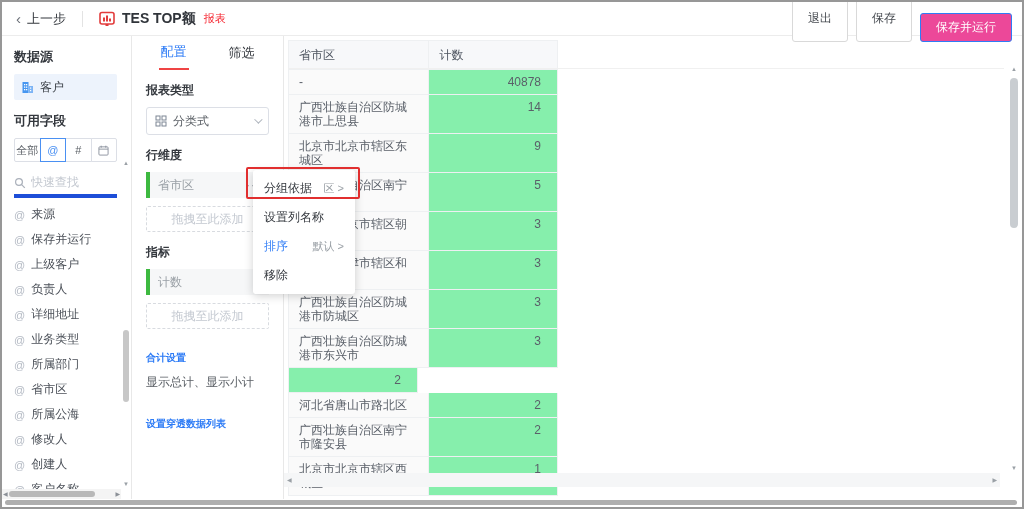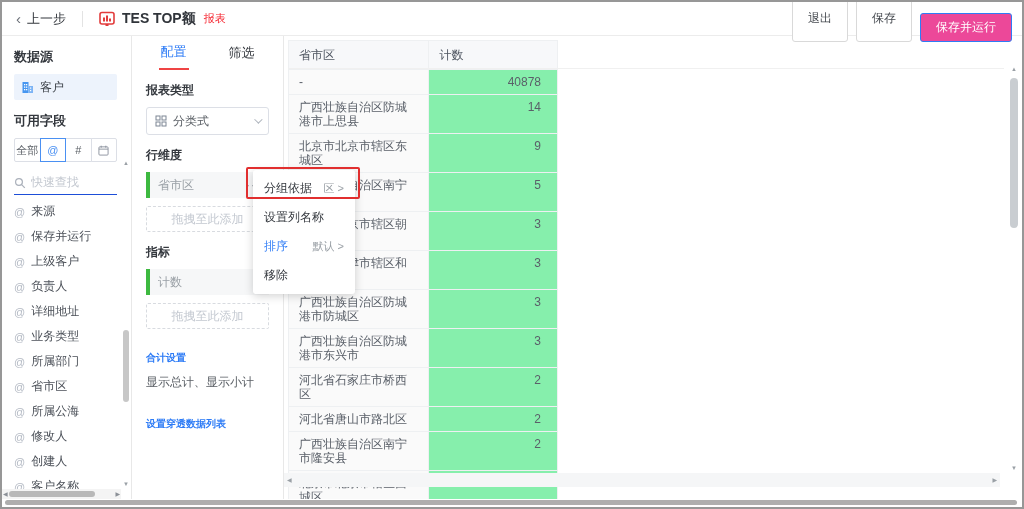--- a/index.html
+++ b/index.html
@@ -25,21 +25,21 @@
   
   .sidebar { position:relative; width:130px; border-right:1px solid #e8e8e8; padding:8px 14px 8px 12px; flex:none; }
   .sb-heading { font-size:13px; font-weight:bold; color:#34383e; margin:4px 0 8px; }
   .ds-item { display:flex; align-items:center; gap:6px; background:#edf3fc; border-radius:2px; height:26px; padding:0 7px; margin-bottom:12px; cursor:pointer; }
   .ds-item span { font-size:12px; color:#3a3f46; }
   .seg { display:flex; margin:6px 0 10px; }
   .seg-cell { flex:1; height:24px; border:1px solid #dcdfe6; margin-left:-1px; display:flex; align-items:center; justify-content:center; font-size:11px; color:#5b6066; background:#fff; cursor:pointer; }
   .seg-cell:first-child { margin-left:0; border-radius:2px 0 0 2px; }
   .seg-cell:last-child { border-radius:0 2px 2px 0; }
   .seg-cell.sel { border-color:#4a90f2; color:#4a90f2; z-index:1; position:relative; }
-  .search { display:flex; align-items:flex-end; gap:5px; border-bottom:1px solid #1d4ed8; padding:3px 0 5px; margin-bottom:4px; }
+  .search { display:flex; align-items:flex-end; gap:5px; border-bottom:4px solid #1d4ed8; padding:3px 0 5px; margin-bottom:4px; }
   .search input { border:none; outline:none; width:78px; font-size:12px; color:#606266; font-family:inherit; }
   .search input::placeholder { color:#c3c8d0; }
   .field-list { }
   .field-item { display:flex; align-items:center; gap:6px; height:25px; cursor:pointer; }
   .at-ic { font-size:11px; color:#b4bac4; }
   .field-item span.lbl { font-size:12px; color:#4b5058; }
   
   .sb-vscroll { position:absolute; right:0; top:124px; bottom:12px; width:10px; }
   .sb-vscroll .arr { position:absolute; left:0; width:10px; font-size:6px; color:#9aa0a6; text-align:center; }
   .sb-vscroll .thumb { position:absolute; left:2px; width:6px; top:52%; height:72px; background:#c7c7c7; border-radius:3px; }
@@ -292,21 +292,20 @@
             </div>
             <div class="trow">
               <div class="tcell c-region">广西壮族自治区防城港市防城区</div>
               <div class="tcell c-count">3</div>
             </div>
             <div class="trow">
               <div class="tcell c-region">广西壮族自治区防城港市东兴市</div>
               <div class="tcell c-count">3</div>
             </div>
             <div class="trow">
-              <div class="tcell c-region">河北省石家庄市桥西区</div>
               <div class="tcell c-count">2</div>
             </div>
             <div class="trow">
               <div class="tcell c-region">河北省唐山市路北区</div>
               <div class="tcell c-count">2</div>
             </div>
             <div class="trow">
               <div class="tcell c-region">广西壮族自治区南宁市隆安县</div>
               <div class="tcell c-count">2</div>
             </div>

